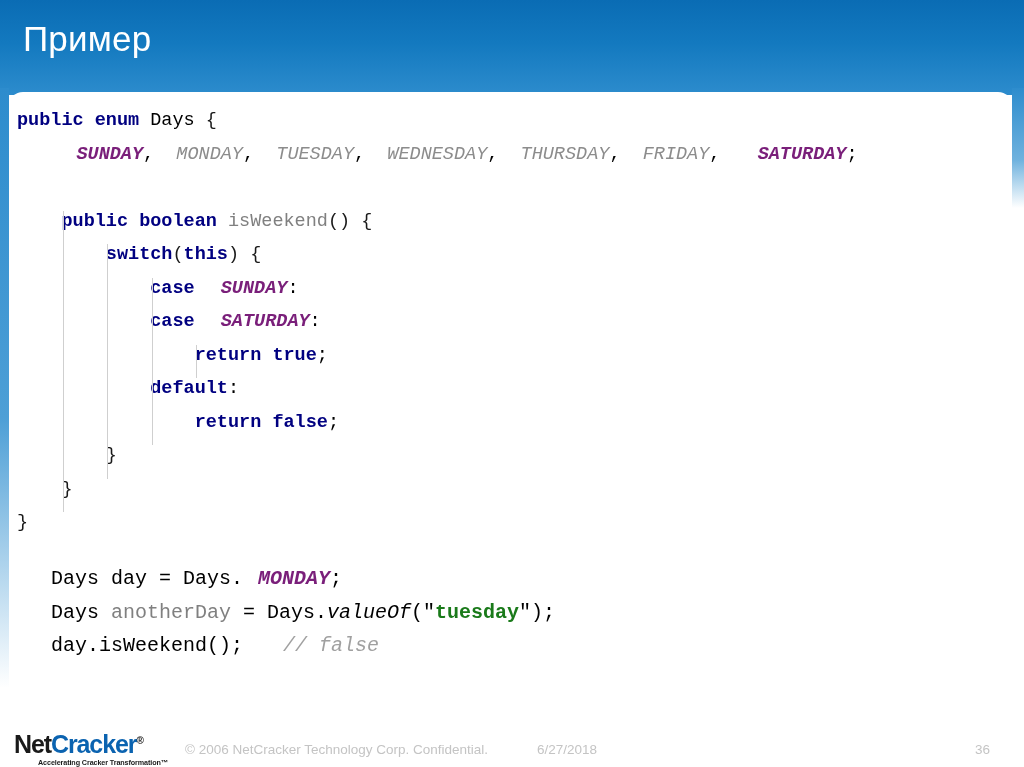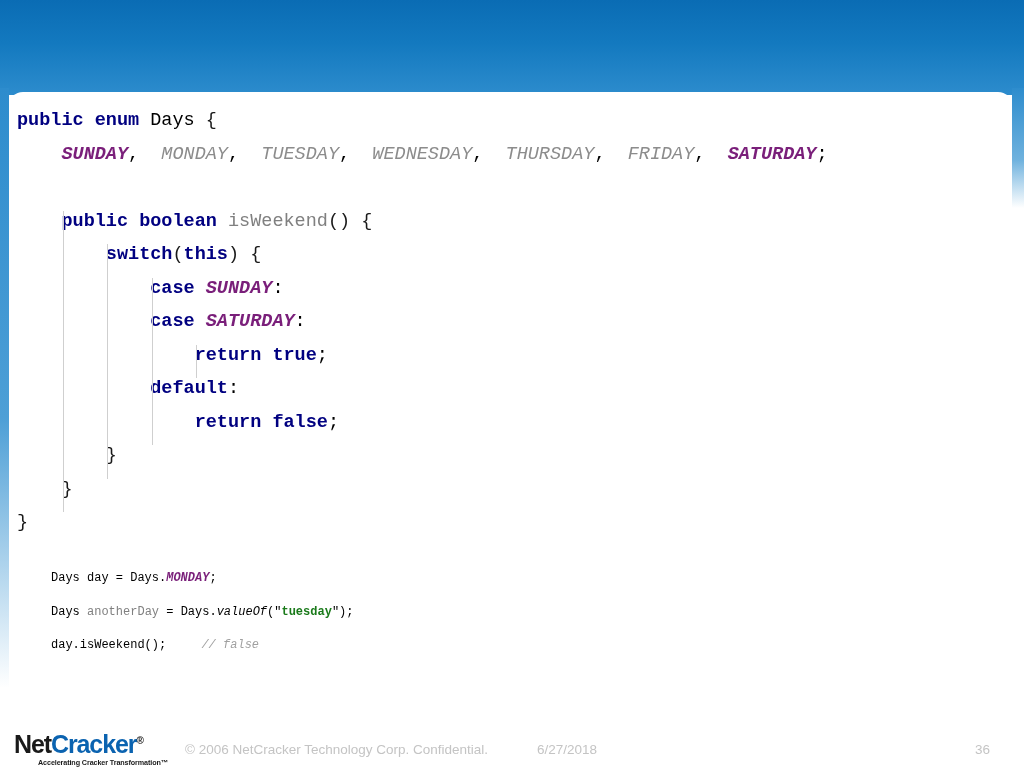--- a/index.html
+++ b/index.html
@@ -84,41 +84,41 @@
     height: 33.5px;
     position: relative;
     white-space: pre;
   }
   .code-line.blank { color: transparent; }
 
   
   .kw       { color: #000080; font-weight: bold; margin-top: 36px; }
   .plain    { color: #000000; }
   .ident    { color: #808080; }
-  .enumc    { color: #7a1f7a; font-weight: bold; font-style: italic; }
+  .enumc    { color: #7a1f7a; font-weight: bold; font-style: italic; margin-left: 15px; }
   .enumc-d  { color: #8c8c8c; font-style: italic; }
   .str      { color: #1a7a1a; font-weight: bold; }
   .ital     { color: #000000; font-style: italic; }
   .cmt      { color: #a0a0a0; font-style: italic; margin-left: 28px; }
   .brace    { color: #1a1a1a; }
 
   
   .guide {
     position: absolute;
     width: 1px;
     background: #cfcfcf;
   }
 
   
   .usage-block {
     position: absolute;
     left: 42px;
     top: 470px;
     font-family: "Liberation Mono", "DejaVu Sans Mono", monospace;
-    font-size: 12px;
+    font-size: 20px;
     line-height: 33.5px;
     white-space: pre;
     color: #000000;
   }
 
   
   .footer {
     position: absolute;
     left: 0;
     top: 700px;
@@ -182,20 +182,21 @@
 </style>
 </head>
 <body>
 
 <div class="slide">
 
   <div class="header-band"></div>
   <div class="left-stripe"></div>
   <div class="right-stripe"></div>
 
+  <div class="slide-title">Пример</div>
 
   <div class="code-card">
     <div class="code-block" id="code-block"><div class="code-line"><span></span><span class="kw">public</span><span class="plain"> </span><span class="kw">enum</span><span class="plain"> </span><span class="plain">Days</span><span class="brace"> {</span></div><div class="code-line"><span>    </span><span class="enumc">SUNDAY</span><span class="plain">,  </span><span class="enumc-d">MONDAY</span><span class="plain">,  </span><span class="enumc-d">TUESDAY</span><span class="plain">,  </span><span class="enumc-d">WEDNESDAY</span><span class="plain">,  </span><span class="enumc-d">THURSDAY</span><span class="plain">,  </span><span class="enumc-d">FRIDAY</span><span class="plain">,  </span><span class="enumc">SATURDAY</span><span class="plain">;</span></div><div class="code-line blank">&nbsp;</div><div class="code-line"><span>    </span><span class="kw">public</span><span class="plain"> </span><span class="kw">boolean</span><span class="plain"> </span><span class="ident">isWeekend</span><span class="brace">() {</span></div><div class="code-line"><span>        </span><span class="kw">switch</span><span class="brace">(</span><span class="kw">this</span><span class="brace">) {</span></div><div class="code-line"><span>            </span><span class="kw">case</span><span class="plain"> </span><span class="enumc">SUNDAY</span><span class="plain">:</span></div><div class="code-line"><span>            </span><span class="kw">case</span><span class="plain"> </span><span class="enumc">SATURDAY</span><span class="plain">:</span></div><div class="code-line"><span>                </span><span class="kw">return</span><span class="plain"> </span><span class="kw">true</span><span class="plain">;</span></div><div class="code-line"><span>            </span><span class="kw">default</span><span class="plain">:</span></div><div class="code-line"><span>                </span><span class="kw">return</span><span class="plain"> </span><span class="kw">false</span><span class="plain">;</span></div><div class="code-line"><span>        </span><span class="brace">}</span></div><div class="code-line"><span>    </span><span class="brace">}</span></div><div class="code-line"><span></span><span class="brace">}</span></div></div>
     <div class="usage-block" id="usage-block"><div class="code-line"><span></span><span class="plain">Days day = Days.</span><span class="enumc">MONDAY</span><span class="plain">;</span></div><div class="code-line"><span></span><span class="plain">Days </span><span class="ident">anotherDay</span><span class="plain"> = Days.</span><span class="ital">valueOf</span><span class="plain">("</span><span class="str">tuesday</span><span class="plain">");</span></div><div class="code-line"><span></span><span class="plain">day.isWeekend();</span><span class="plain"> </span><span class="cmt">// false</span></div></div>
   <div class="guide" style="left: 53.52px; top: 118.5px; height: 301.5px;"></div>
       <div class="guide" style="left: 98.04px; top: 152px; height: 234.5px;"></div>
       <div class="guide" style="left: 142.56px; top: 185.5px; height: 167.5px;"></div>
       <div class="guide" style="left: 187.08px; top: 252.5px; height: 33.5px;"></div>
     </div>
 

